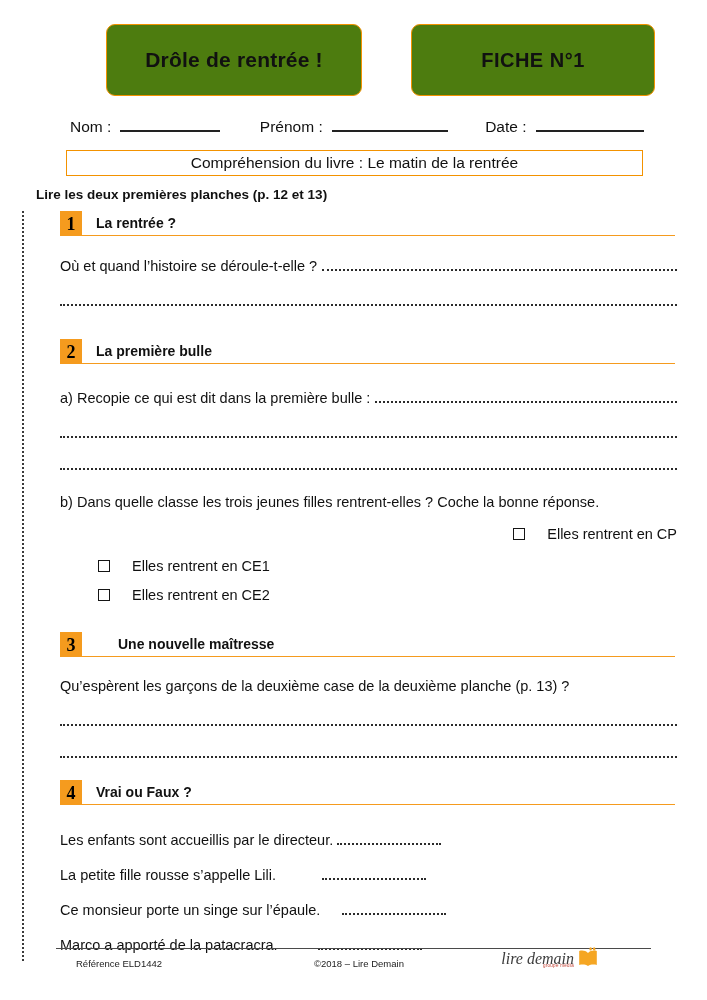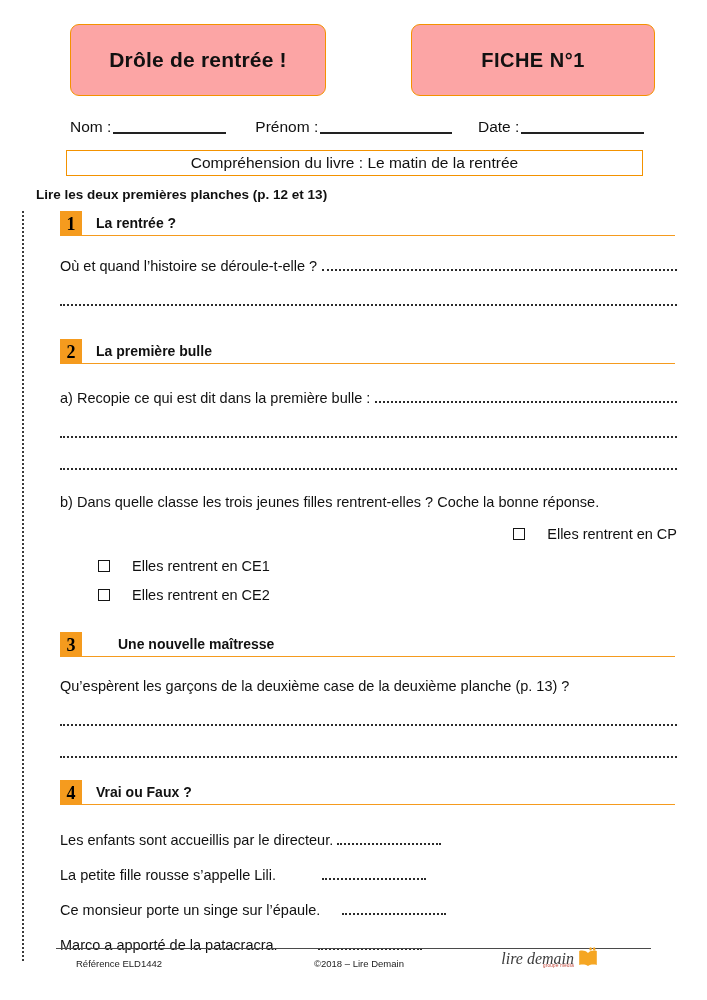--- a/index.html
+++ b/index.html
@@ -25,25 +25,26 @@
   
   .header-boxes {
     display: flex;
     justify-content: space-between;
     padding: 24px 52px 0 70px;
     box-sizing: border-box;
   }
   .title-box {
     border: 1.5px solid #F39200;
     border-radius: 9px;
-    background: #fca5a5;
+    background: #4d7c0f;
     display: flex;
     align-items: center;
     justify-content: center;
     box-sizing: border-box;
+    margin-left: 36px;
   }
   .title-box.main {
     width: 256px;
     height: 72px;
   }
   .title-box.fiche {
     width: 244px;
     height: 72px;
   }
   .title-box .txt {
@@ -55,23 +56,24 @@
   .title-box.fiche .txt {
     font-size: 20px;
     letter-spacing: .5px;
   }
 
   
   .identity {
     margin: 22px 15px 0 0;
     padding: 0 48px 0 70px;
     display: flex;
-    align-items: center;
+    align-items: flex-start;
     font-size: 15.5px;
     color: #111;
+    gap: 7px;
   }
   .identity .label { white-space: nowrap; }
   .identity .rule {
     display: inline-block;
     border-bottom: 2px solid #222;
     height: 12px;
     margin: 0 0 0 2px;
   }
   .rule.nom { width: 128px; }
   .rule.prenom { width: 150px; }

